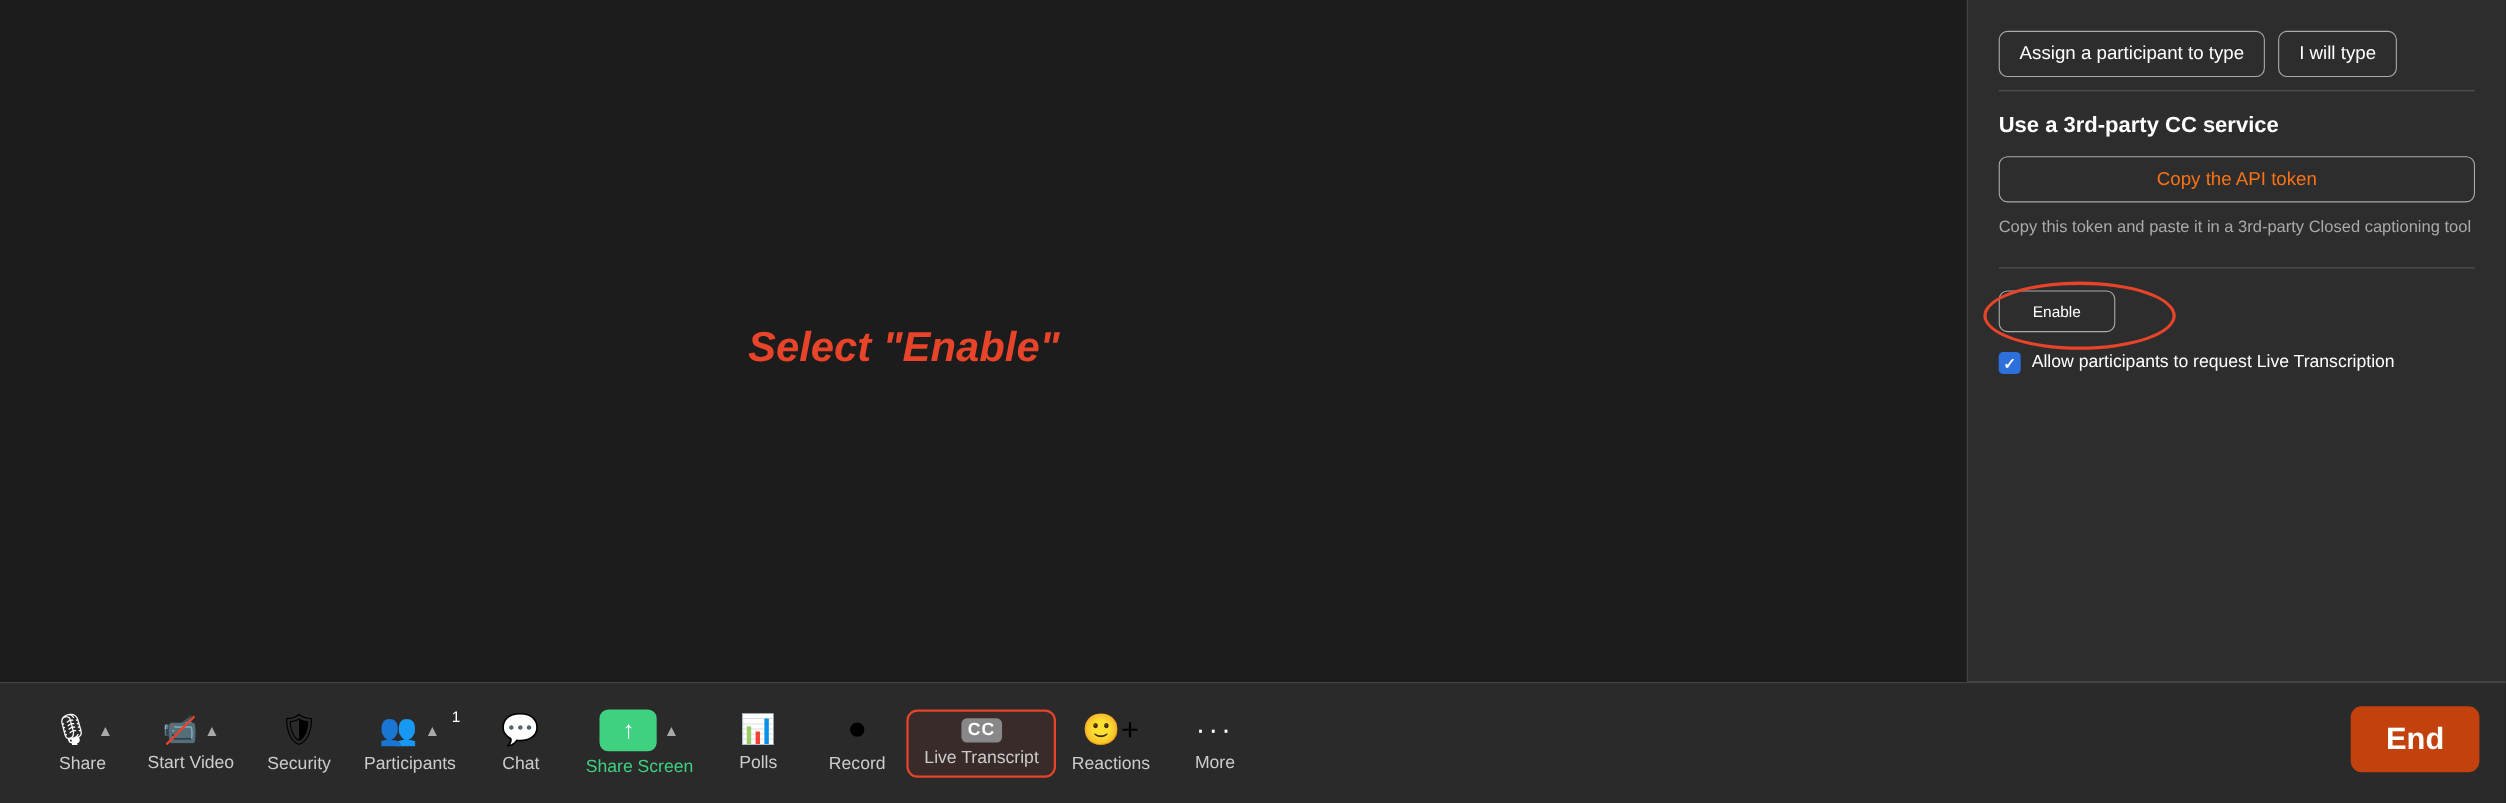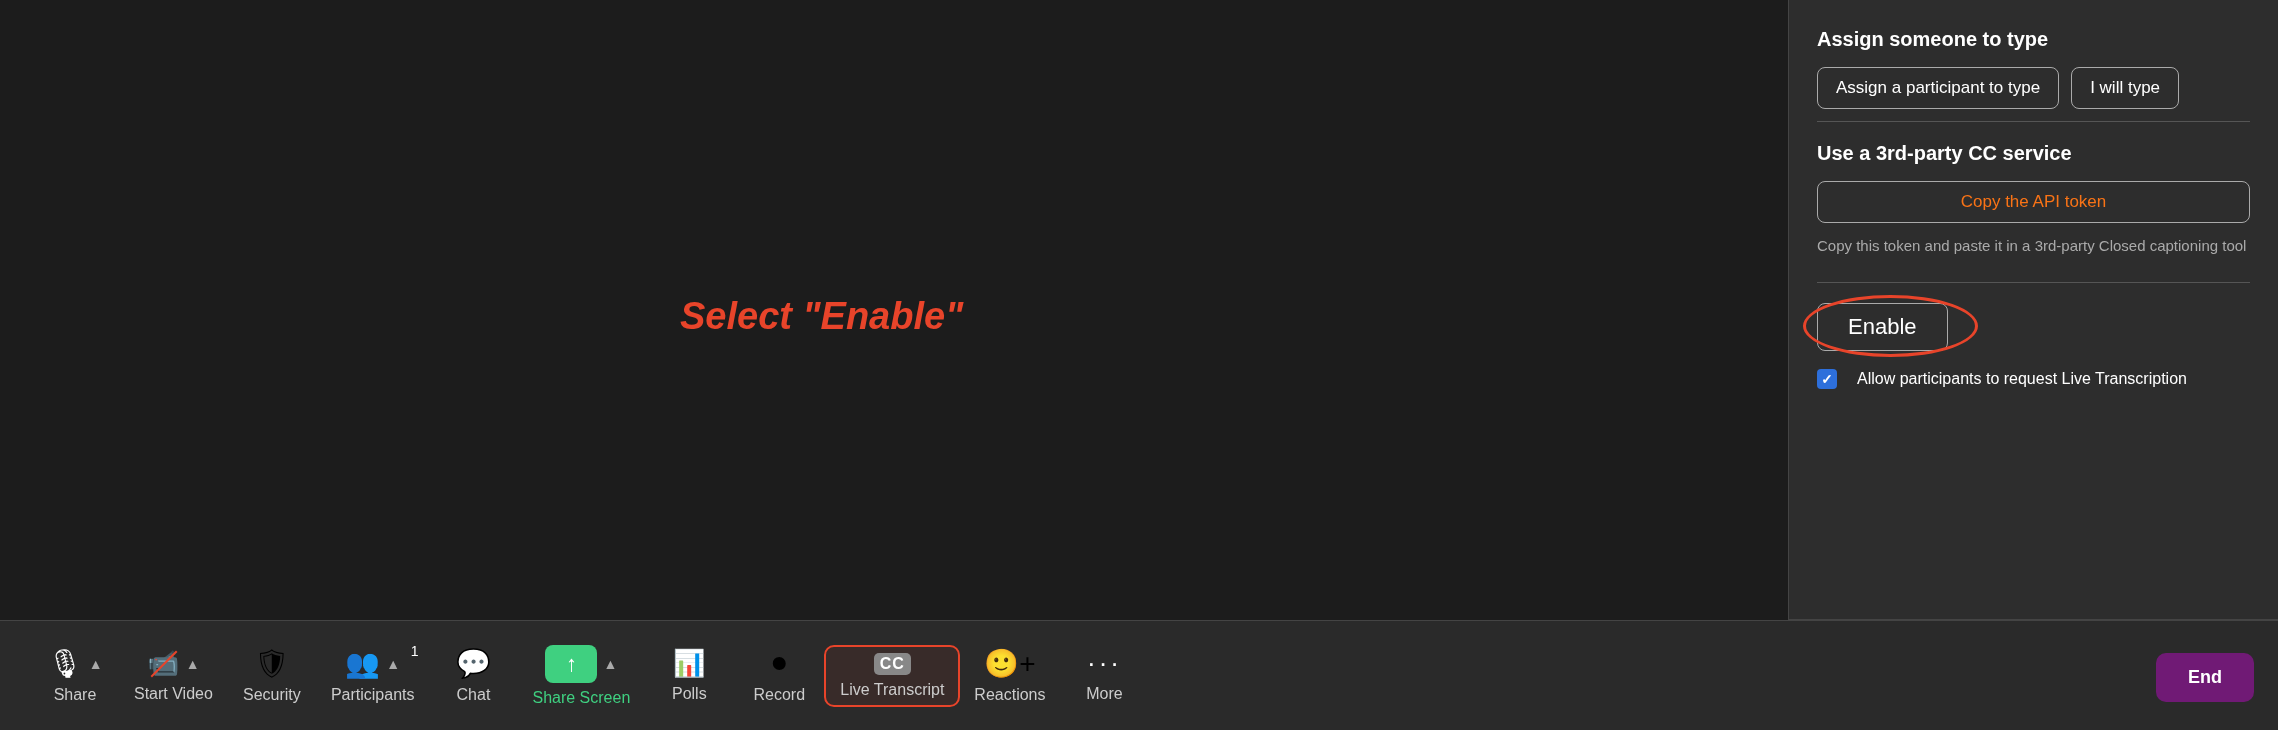--- a/index.html
+++ b/index.html
@@ -97,41 +97,41 @@
       position: relative;
       display: inline-block;
       margin-bottom: 18px;
     }
 
     .enable-btn {
       background: transparent;
       border: 1.5px solid #aaa;
       border-radius: 8px;
       color: #ffffff;
-      font-size: 22px;
+      font-size: 14px;
       padding: 10px 30px;
       cursor: pointer;
     }
 
     
     .enable-oval {
       position: absolute;
       top: -8px;
       left: -14px;
       width: 175px;
       height: 62px;
       border: 3px solid #e8442a;
       border-radius: 50%;
       pointer-events: none;
     }
 
     .checkbox-row {
       display: flex;
       align-items: center;
-      gap: 20px;
+      gap: 10px;
     }
 
     .checkbox-blue {
       width: 20px;
       height: 20px;
       background: #2d6fdb;
       border-radius: 4px;
       display: flex;
       align-items: center;
       justify-content: center;
@@ -262,23 +262,23 @@
       font-weight: 700;
       color: white;
       letter-spacing: 1px;
     }
 
     
     .end-btn {
       position: absolute;
       right: 24px;
       bottom: 28px;
-      background: #701a75;
+      background: #c2410c;
       color: white;
-      font-size: 18px;
+      font-size: 28px;
       font-weight: 700;
       border: none;
       border-radius: 10px;
       padding: 14px 32px;
       cursor: pointer;
     }
 
     
     .three-dots {
       letter-spacing: 3px;
@@ -294,21 +294,20 @@
     .participants-icon { font-size: 28px; }
   </style>
 </head>
 <body>
 
 <div class="main-area"></div>
 
 <div class="select-enable-text">Select "Enable"</div>
 
 <div class="panel">
-  <div class="section-title">Assign someone to type</div>
   <div class="btn-row">
     <button class="panel-btn">Assign a participant to type</button>
     <button class="panel-btn">I will type</button>
   </div>
 
   <hr class="section-divider">
 
   <div class="section-title">Use a 3rd-party CC service</div>
   <button class="api-btn">Copy the API token</button>
   <div class="api-description">Copy this token and paste it in a 3rd-party Closed captioning tool</div>

